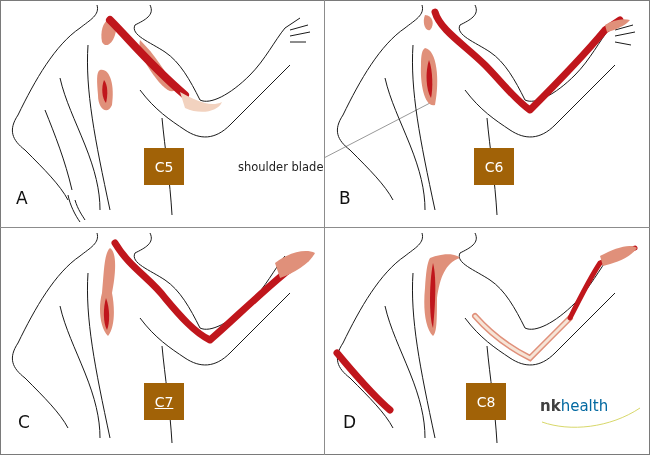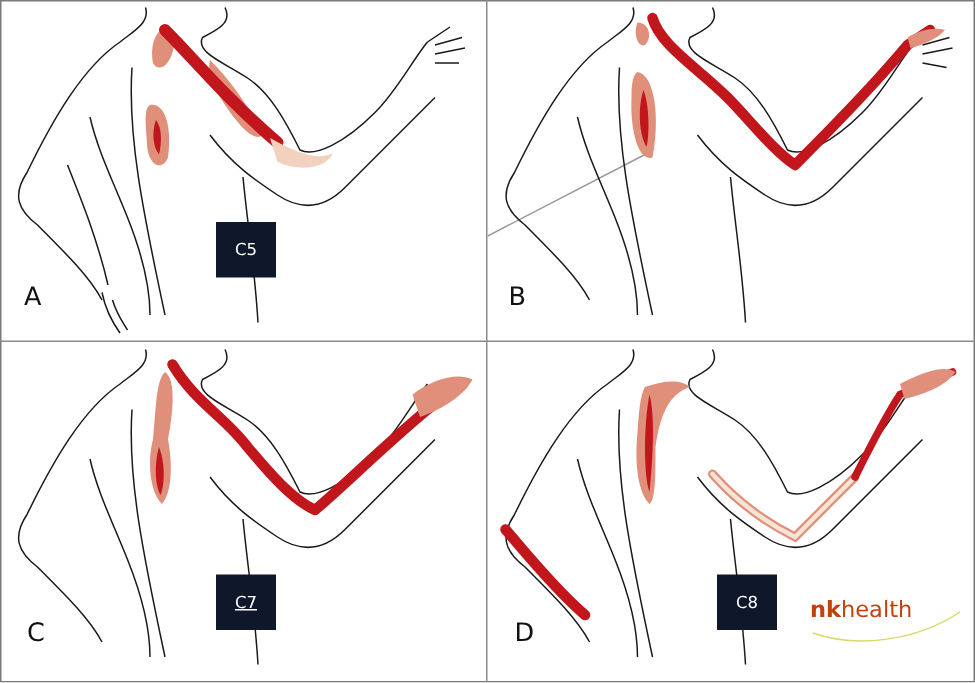--- a/index.html
+++ b/index.html
@@ -2,26 +2,26 @@
 <html><head>
 <meta charset="utf-8">
 <style>
   html, body { margin:0; padding:0; background:#ffffff; }
   body { width:650px; height:455px; position:relative; overflow:hidden; font-family:"DejaVu Sans", sans-serif; }
   .frame { position:absolute; left:0; top:0; width:648px; height:453px; border:1px solid #7a7a7a; background:#fff; }
   .vdiv { position:absolute; left:324px; top:0; width:1px; height:455px; background:#8c8c8c; }
   .hdiv { position:absolute; left:0; top:227px; width:650px; height:1px; background:#8c8c8c; }
   .panel { position:absolute; width:325px; height:227px; overflow:hidden; }
   .panel svg { position:absolute; left:0; top:0; }
-  .badge { position:absolute; width:40px; height:37px; background:#0f172a; color:#fff; font-size:11px; display:flex; align-items:center; justify-content:center; }
+  .badge { position:absolute; width:40px; height:37px; background:#a16207; color:#fff; font-size:14px; display:flex; align-items:center; justify-content:center; }
   .plabel { position:absolute; font-size:17px; color:#111; }
   .callout { position:absolute; left:238px; top:160px; font-size:11.5px; line-height:14px; color:#222; }
   .logo { position:absolute; left:540px; top:396px; width:110px; height:40px; }
-  .logo .nk { color:#c2410c; font-weight:bold; font-size:15px; }
-  .logo .health { color:#c2410c; font-size:15px; }
+  .logo .nk { color:#404040; font-weight:bold; font-size:15px; }
+  .logo .health { color:#0369a1; font-size:15px; }
   .logo-text { position:absolute; left:0; top:0; }
 </style>
 </head>
 <body>
 
 <div class="frame"></div>
 <div class="vdiv"></div>
 <div class="hdiv"></div>
 
 <div class="panel" style="left:0;top:0;">
@@ -42,20 +42,21 @@
       <path d="M140,40 C155,55 165,70 175,90 C170,95 160,85 150,70 C142,58 138,48 140,40 Z" fill="#e0907a"></path>
       <path d="M110,20 C130,40 150,65 185,95" stroke="#c0161c" stroke-width="8" stroke-linecap="round" fill="none"></path>
       <path d="M180,92 C195,100 210,108 222,102 C218,112 200,115 185,108 Z" fill="#f2d2bf"></path>
       <path d="M100,70 C110,68 115,85 112,105 C108,115 98,110 98,95 C97,82 96,72 100,70 Z" fill="#e0907a"></path>
       <path d="M104,80 C108,85 108,95 106,103 C102,98 101,88 104,80 Z" fill="#c0161c"></path>
     </g>
   </svg>
   <div class="badge" style="left:144px;top:148px;">C5</div>
   <div class="plabel" style="left:16px;top:188px;">A</div>
   <div class="callout">
+    <div>shoulder blade</div>
   </div>
 </div>
 
 <div class="panel" style="left:325px;top:0;">
   <svg width="325" height="227" viewBox="0 0 325 227">
     <line x1="-5" y1="160" x2="105" y2="103" stroke="#999" stroke-width="1"></line>
     <g fill="none" stroke="#1a1a1a" stroke-width="1">
       <path d="M97,5 C100,15 90,20 80,28 C55,45 35,80 18,115 C8,130 12,140 25,150 C45,170 60,185 68,200"></path>
       <path d="M60,78 C65,100 75,120 85,145 C95,170 100,190 100,210"></path>
       <path d="M88,45 C85,90 95,140 110,210"></path>
@@ -65,20 +66,21 @@
       <path d="M290,30 L308,25 M290,36 L310,32 M290,42 L306,45"></path>
     </g>
     <g>
       <path d="M100,15 C108,15 110,25 105,30 C100,32 97,22 100,15 Z" fill="#e0907a"></path>
       <path d="M100,48 C112,50 115,80 110,105 C100,108 95,85 96,65 C96,55 97,50 100,48 Z" fill="#e0907a"></path>
       <path d="M104,60 C108,70 108,90 106,98 C101,90 100,72 104,60 Z" fill="#c0161c"></path>
       <path d="M110,12 C115,30 140,45 160,65 C175,80 190,100 205,110 C225,90 255,60 280,30 L295,20" stroke="#c0161c" stroke-width="7" stroke-linecap="round" stroke-linejoin="round" fill="none"></path>
       <path d="M280,25 C288,20 298,18 305,20 C300,26 290,30 282,32 Z" fill="#e0907a"></path>
     </g>
   </svg>
+  <div class="badge" style="left:149px;top:148px;">C6</div>
   <div class="plabel" style="left:14px;top:188px;">B</div>
 </div>
 
 <div class="panel" style="left:0;top:228px;">
   <svg width="325" height="227" viewBox="0 0 325 227">
     <g fill="none" stroke="#1a1a1a" stroke-width="1">
       <path d="M97,5 C100,15 90,20 80,28 C55,45 35,80 18,115 C8,130 12,140 25,150 C45,170 60,185 68,200"></path>
       <path d="M60,78 C65,100 75,120 85,145 C95,170 100,190 100,210"></path>
       <path d="M88,45 C85,90 95,140 110,210"></path>
       <path d="M150,5 C155,15 145,20 135,25 C130,35 150,42 165,52 C180,62 190,80 200,100 C210,105 230,95 250,75 C265,60 275,40 285,28"></path>
@@ -109,21 +111,21 @@
     <g>
       <path d="M105,30 C118,25 130,25 135,30 C120,35 115,50 112,70 C112,90 112,105 108,108 C100,100 98,80 100,60 C101,45 102,35 105,30 Z" fill="#e0907a"></path>
       <path d="M108,35 C112,50 110,80 108,100 C104,90 104,55 108,35 Z" fill="#c0161c"></path>
       <path d="M150,88 C165,105 185,120 205,130 C215,120 235,100 245,90" stroke="#e0907a" stroke-width="6" stroke-linecap="round" fill="none"></path>
       <path d="M150,88 C165,105 185,120 205,130 C215,120 235,100 245,90" stroke="#f6e4d6" stroke-width="3" stroke-linecap="round" fill="none"></path>
       <path d="M245,90 C255,70 265,50 275,35 L310,20" stroke="#c0161c" stroke-width="5" stroke-linecap="round" fill="none"></path>
       <path d="M275,28 C290,20 305,15 312,20 C305,30 290,35 278,38 Z" fill="#e0907a"></path>
       <path d="M12,125 C25,140 45,165 65,182" stroke="#c0161c" stroke-width="7" stroke-linecap="round" fill="none"></path>
     </g>
   </svg>
-  <div class="badge" style="left:153px;top:155px;text-align:right;">C8</div>
+  <div class="badge" style="left:141px;top:155px;text-align:right;">C8</div>
   <div class="plabel" style="left:18px;top:184px;">D</div>
 </div>
 
 <div class="logo">
   <svg width="110" height="40" style="position:absolute;left:0;top:0;">
     <path d="M2,26 C30,36 70,32 100,12" stroke="#d8d86a" stroke-width="1" fill="none"></path>
   </svg>
   <div class="logo-text">
     <span class="nk">nk</span><span class="health">health</span>
   </div>

